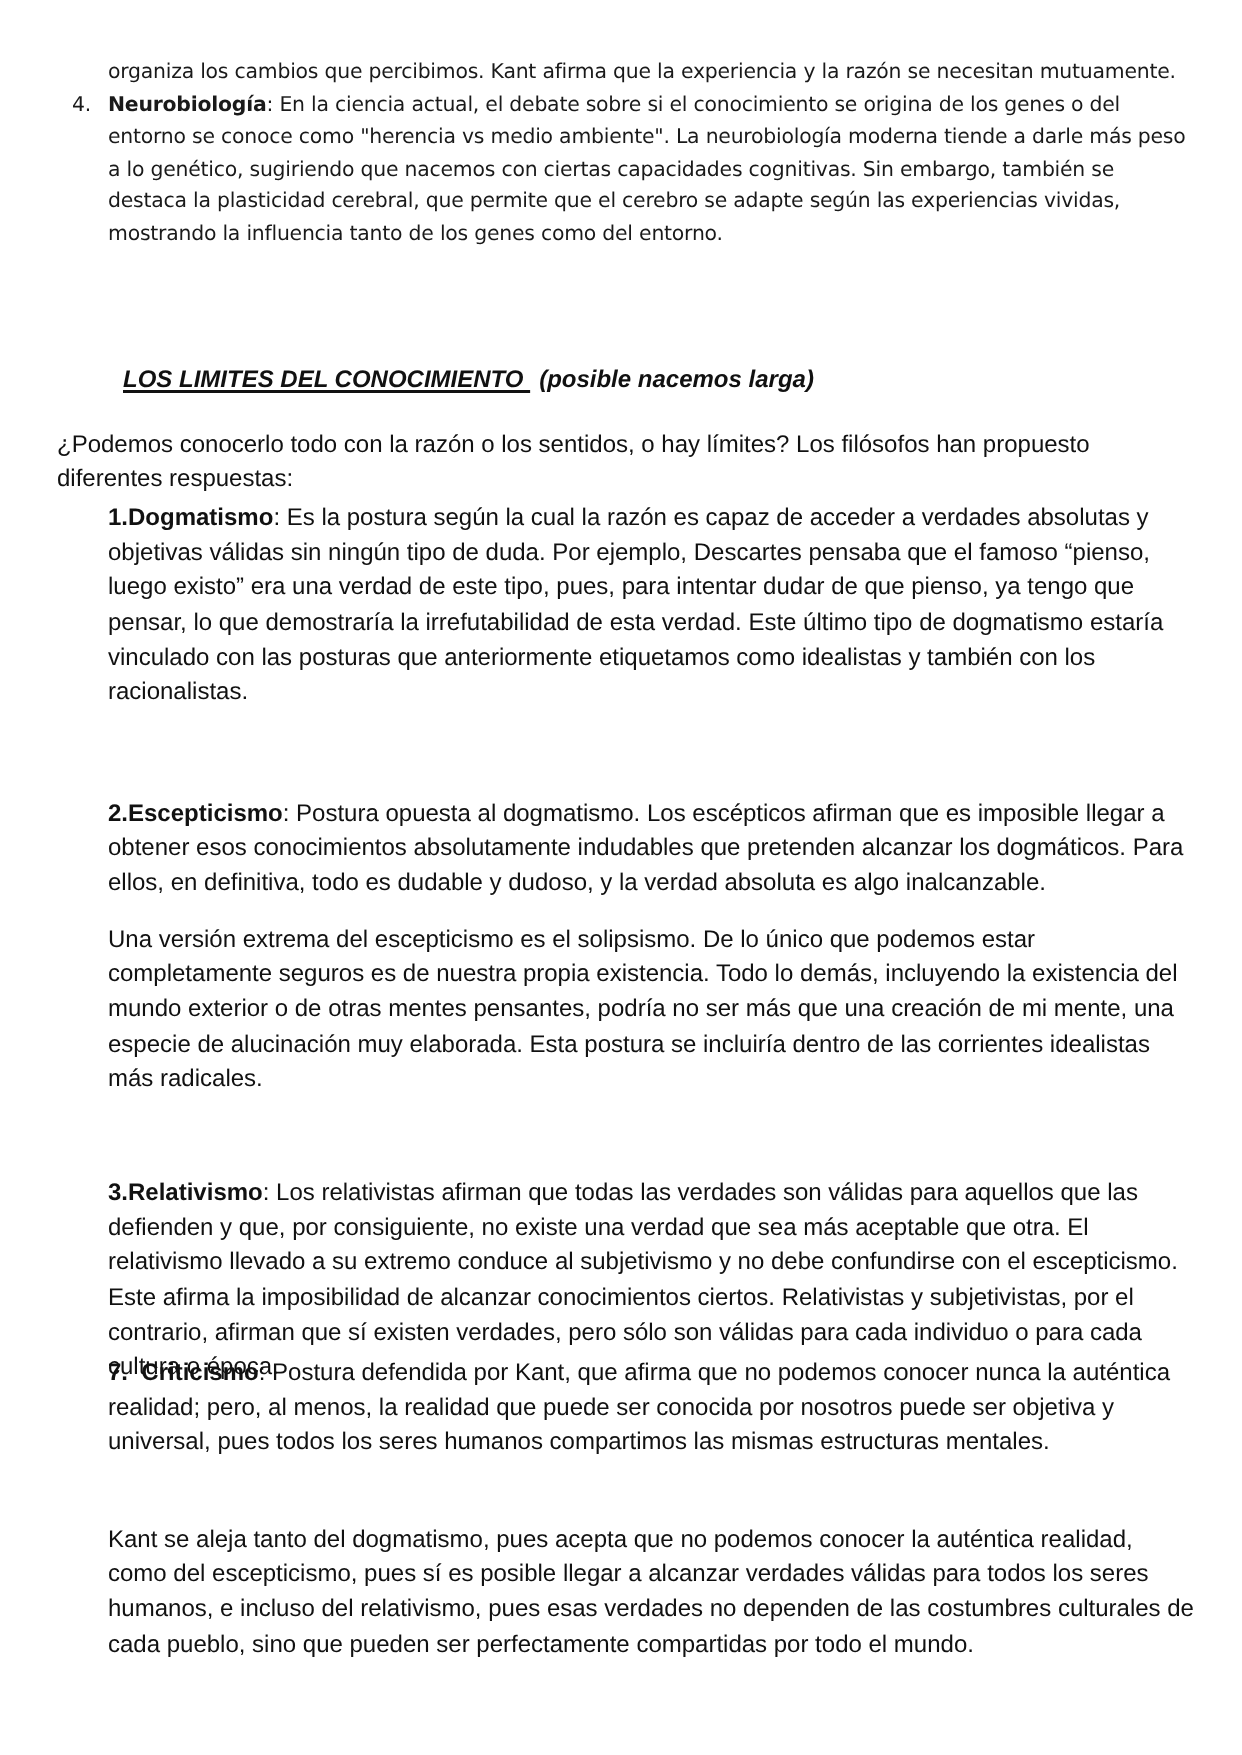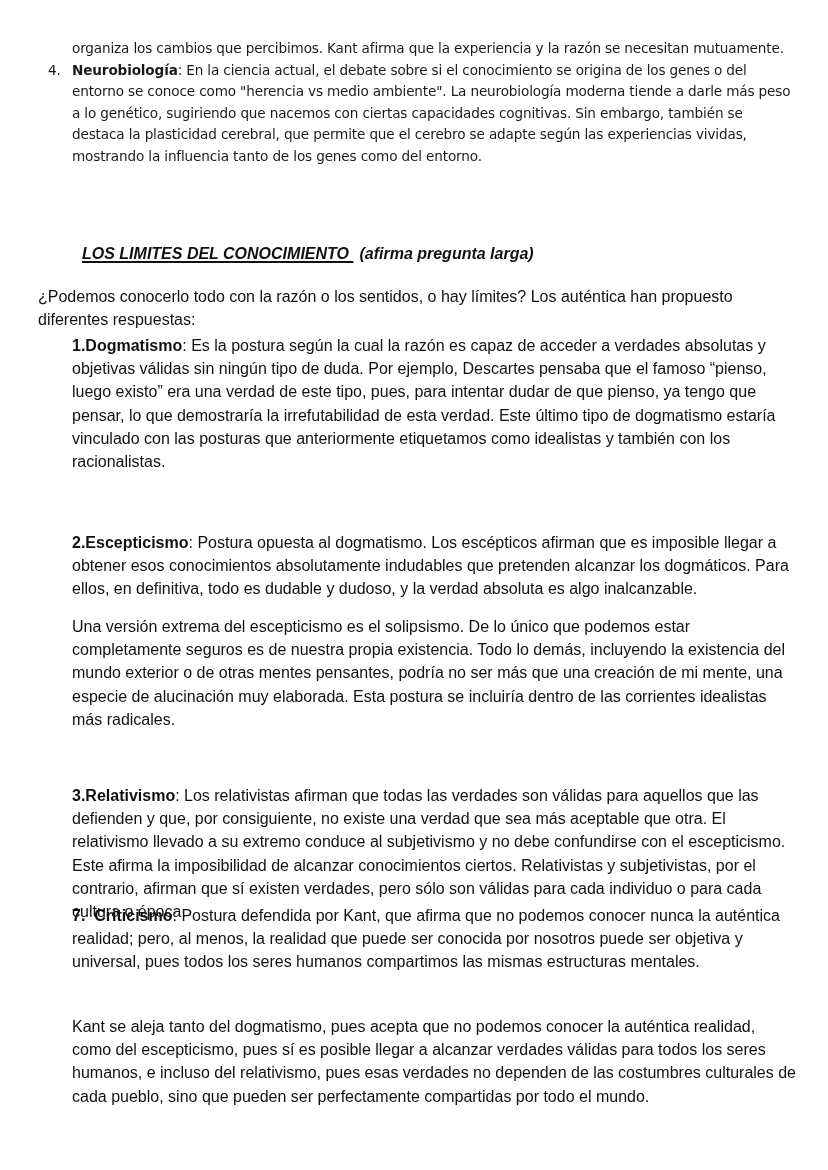--- a/index.html
+++ b/index.html
@@ -99,24 +99,24 @@
   <div class="top-list">
     <div class="cont">organiza los cambios que percibimos. Kant afirma que la experiencia y la razón se necesitan mutuamente.</div>
     <div class="item">
       <span class="num">4.</span>
       <b>Neurobiología</b><span>: En la ciencia actual, el debate sobre si el conocimiento se origina de los genes o del entorno se conoce como "herencia vs medio ambiente". La neurobiología moderna tiende a darle más peso a lo genético, sugiriendo que nacemos con ciertas capacidades cognitivas. Sin embargo, también se destaca la plasticidad cerebral, que permite que el cerebro se adapte según las experiencias vividas, mostrando la influencia tanto de los genes como del entorno.</span>
     </div>
   </div>
 
   <div class="main">
     <div class="heading">
-      <span class="title">LOS LIMITES DEL CONOCIMIENTO </span><span class="note">(afirma pregunta larga)</span>
+      <span class="title">LOS LIMITES DEL CONOCIMIENTO </span><span class="note">(posible nacemos larga)</span>
     </div>
 
-    <div class="intro">¿Podemos conocerlo todo con la razón o los sentidos, o hay límites? Los auténtica han propuesto diferentes respuestas:</div>
+    <div class="intro">¿Podemos conocerlo todo con la razón o los sentidos, o hay límites? Los filósofos han propuesto diferentes respuestas:</div>
 
     <div class="para p1">
       <b>1.Dogmatismo</b><span>: Es la postura según la cual la razón es capaz de acceder a verdades absolutas y objetivas válidas sin ningún tipo de duda. Por ejemplo, Descartes pensaba que el famoso “pienso, luego existo” era una verdad de este tipo, pues, para intentar dudar de que pienso, ya tengo que pensar, lo que demostraría la irrefutabilidad de esta verdad. Este último tipo de dogmatismo estaría vinculado con las posturas que anteriormente etiquetamos como idealistas y también con los racionalistas.</span>
     </div>
 
     <div class="para p2">
       <b>2.Escepticismo</b><span>: Postura opuesta al dogmatismo. Los escépticos afirman que es imposible llegar a obtener esos conocimientos absolutamente indudables que pretenden alcanzar los dogmáticos. Para ellos, en definitiva, todo es dudable y dudoso, y la verdad absoluta es algo inalcanzable.</span>
     </div>
 
     <div class="para p3">

